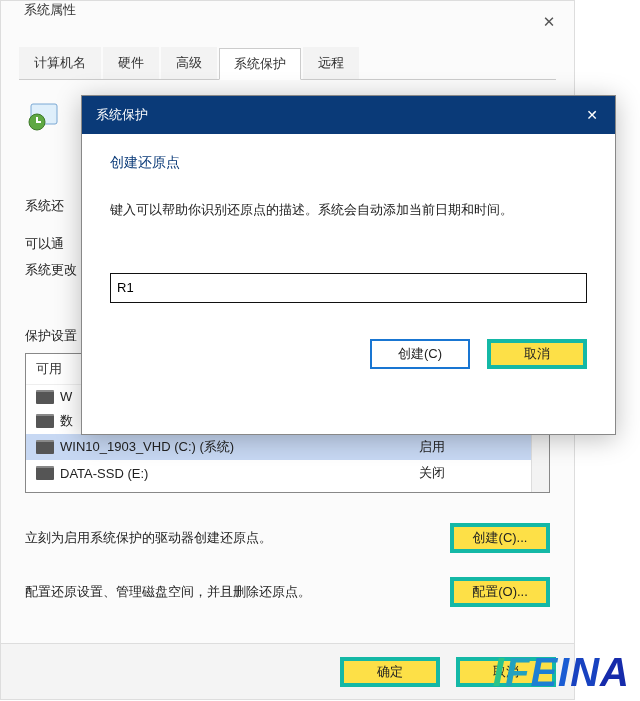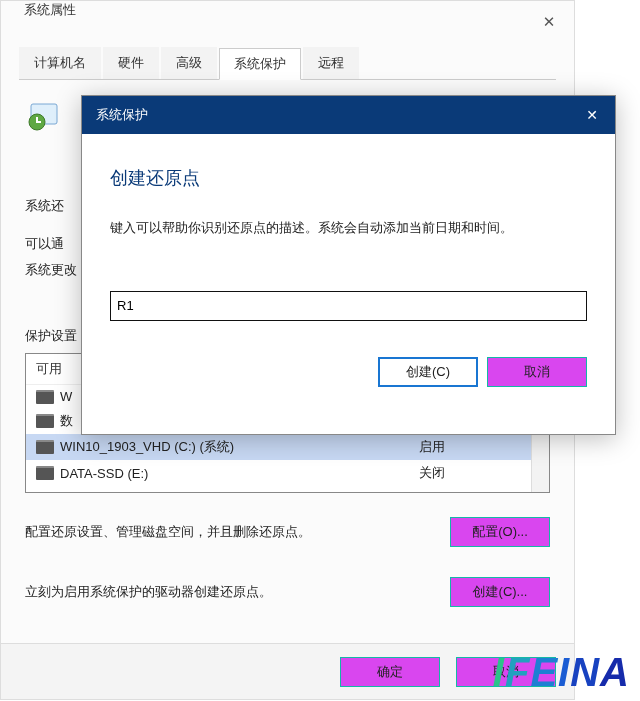--- a/index.html
+++ b/index.html
@@ -14,30 +14,30 @@
   .icon-restore { display: inline-block; vertical-align: top; margin-right: 8px; }
   .section-label { margin: 18px 0 8px 0; font-size: 13px; }
   .drive-table { border: 1px solid #888; background: #fff; width: 100%; height: 140px; overflow: hidden; position: relative; }
   .drive-head { padding: 6px 10px; font-size: 13px; color: #333; background: #fff; border-bottom: 1px solid #eee; display: flex; }
   .drive-row { padding: 4px 10px; font-size: 13px; display: flex; align-items: center; }
   .drive-row.sel { background: #c7d8f3; }
   .drive-icon { width: 18px; height: 14px; background: #555; margin-right: 6px; border-radius: 1px; border-top: 2px solid #888; }
   .col1 { flex: 1; } .col2 { width: 120px; }
   .scroll-stub { position: absolute; right: 0; top: 0; bottom: 0; width: 18px; background: #f3f3f3; border-left: 1px solid #ddd; }
   .desc-row { display: flex; align-items: center; justify-content: space-between; margin-top: 24px; }
-  .btn { min-width: 100px; height: 30px; border: 1px solid #14b8a6; background: #d946ef; font-size: 13px; padding: 0 16px; color: #222; display: inline-flex; align-items: center; justify-content: center; }
+  .btn { min-width: 100px; height: 30px; border: 4px solid #14b8a6; background: #fde047; font-size: 13px; padding: 0 16px; color: #222; display: inline-flex; align-items: center; justify-content: center; }
   .bottom-bar { position: absolute; bottom: 0; left: 0; right: 0; height: 56px; border-top: 1px solid #ddd; display: flex; align-items: center; justify-content: flex-end; gap: 16px; padding: 0 18px; background: #f4f4f4; }
   .inner-modal { position: absolute; left: 81px; top: 95px; width: 535px; height: 340px; background: #fff; border: 1px solid #888; box-shadow: 0 4px 24px rgba(0,0,0,0.25); }
   .modal-title { height: 38px; background: #0a3a78; color: #fff; display: flex; align-items: center; justify-content: space-between; padding: 0 0 0 14px; font-size: 13px; }
   .modal-close { width: 46px; height: 38px; display: flex; align-items: center; justify-content: center; color: #fff; font-size: 14px; }
   .modal-body { padding: 20px 28px; }
-  .modal-heading { color: #0a3a78; font-size: 18px; margin: 12px 0 28px 0; }
+  .modal-heading { color: #0a3a78; font-size: 14px; margin: 0 0 28px 0; }
   .modal-desc { font-size: 13px; color: #222; margin-bottom: 53px; line-height: 1.5; }
   .modal-input { width: 100%; height: 30px; border: 1px solid #111; padding: 0 6px; font-size: 13px; outline: none; }
-  .modal-btns { display: flex; justify-content: flex-end; gap: 9px; margin-top: 36px; }
+  .modal-btns { display: flex; justify-content: flex-end; gap: 17px; margin-top: 36px; }
   .btn-primary { border: 2px solid #1976d2; background: #fff; }
   .watermark { position: absolute; right: 10px; bottom: 6px; font-size: 40px; font-weight: 700; font-style: italic; letter-spacing: 1px; }
   .watermark span:nth-child(1){color:#2bc389}
   .watermark span:nth-child(2){color:#22a1bf}
   .watermark span:nth-child(3){color:#1e7fd3}
   .watermark span:nth-child(4){color:#1a5cd3}
   .watermark span:nth-child(5){color:#1842c0}
   .watermark span:nth-child(6){color:#162bab}
   .restore-svg { width:40px; height:40px; }
 </style>
@@ -96,28 +96,28 @@
         <span class="col2">启用</span>
       </div>
       <div class="drive-row">
         <span class="drive-icon"></span>
         <span class="col1">DATA-SSD (E:)</span>
         <span class="col2">关闭</span>
       </div>
       <div class="scroll-stub"></div>
     </div>
 
+    <div class="desc-row" style="margin-top:30px;">
+      <span>立刻为启用系统保护的驱动器创建还原点。</span>
+      <button class="btn">创建(C)...</button>
+    </div>
+
     <div class="desc-row">
       <span>配置还原设置、管理磁盘空间，并且删除还原点。</span>
       <button class="btn">配置(O)...</button>
-    </div>
-
-    <div class="desc-row" style="margin-top:30px;">
-      <span>立刻为启用系统保护的驱动器创建还原点。</span>
-      <button class="btn">创建(C)...</button>
     </div>
   </div>
 
   <div class="bottom-bar">
     <button class="btn">确定</button>
     <button class="btn">取消</button>
   </div>
 </div>
 
 <div class="inner-modal">

